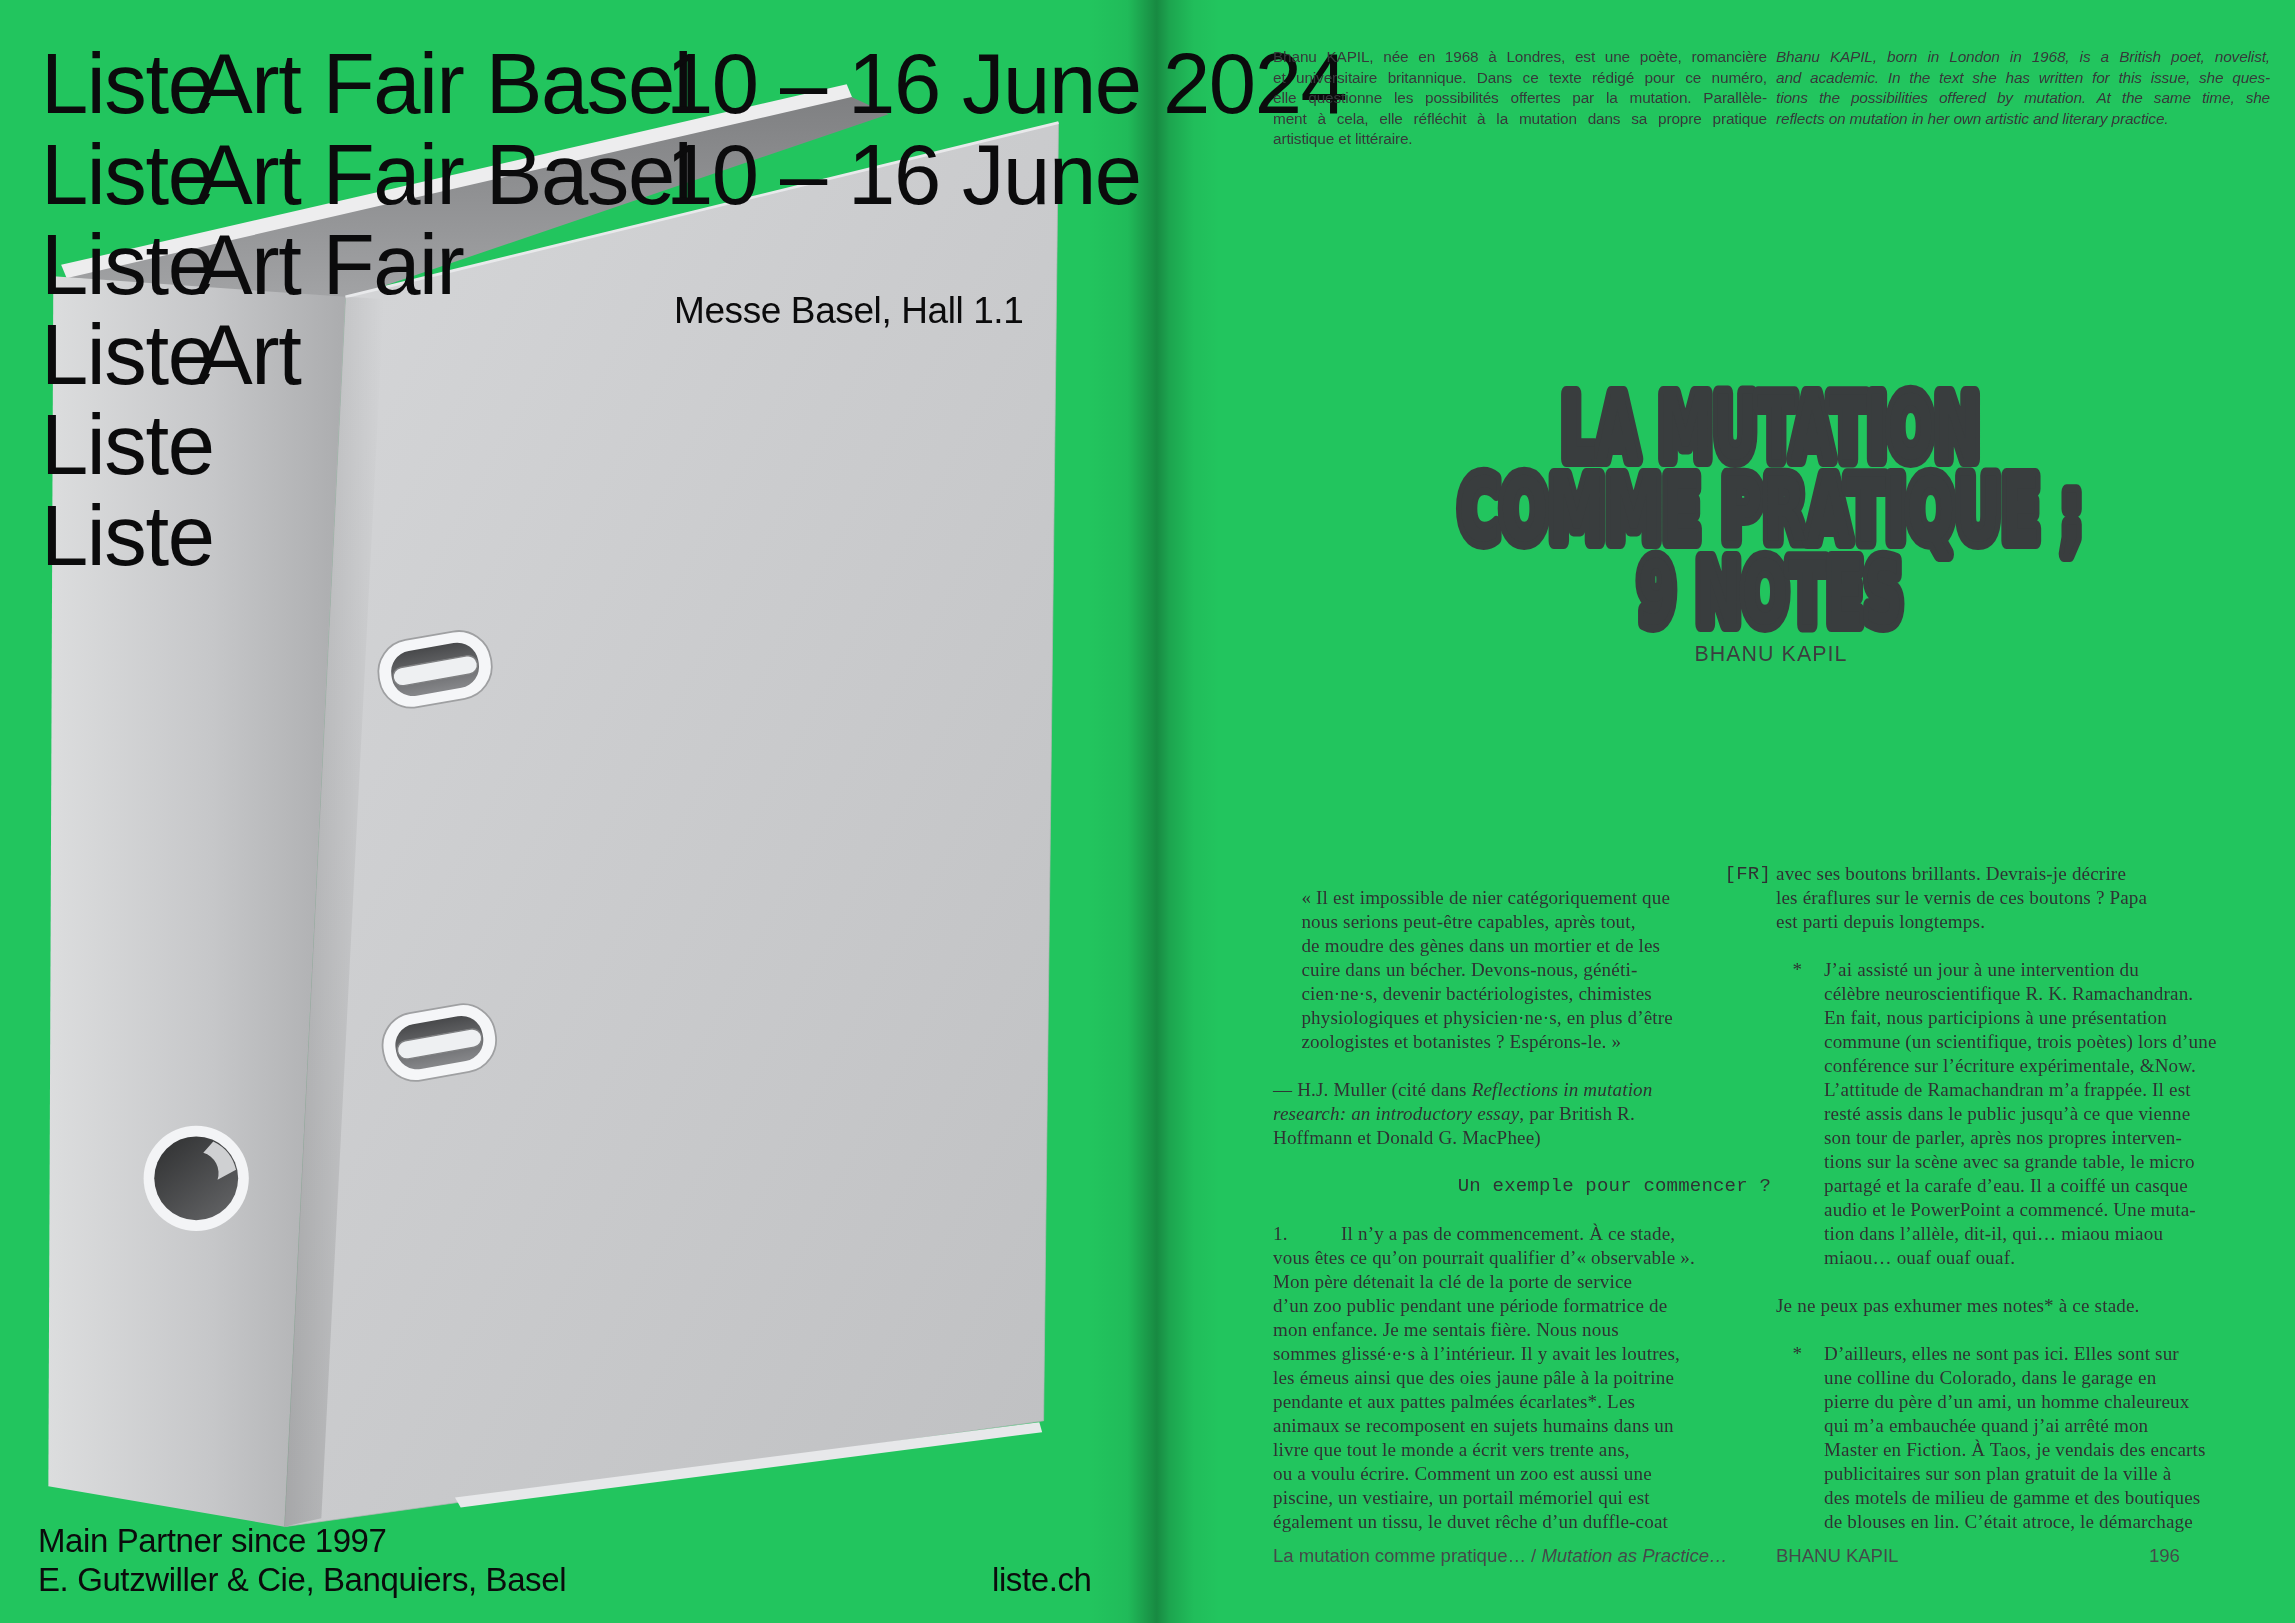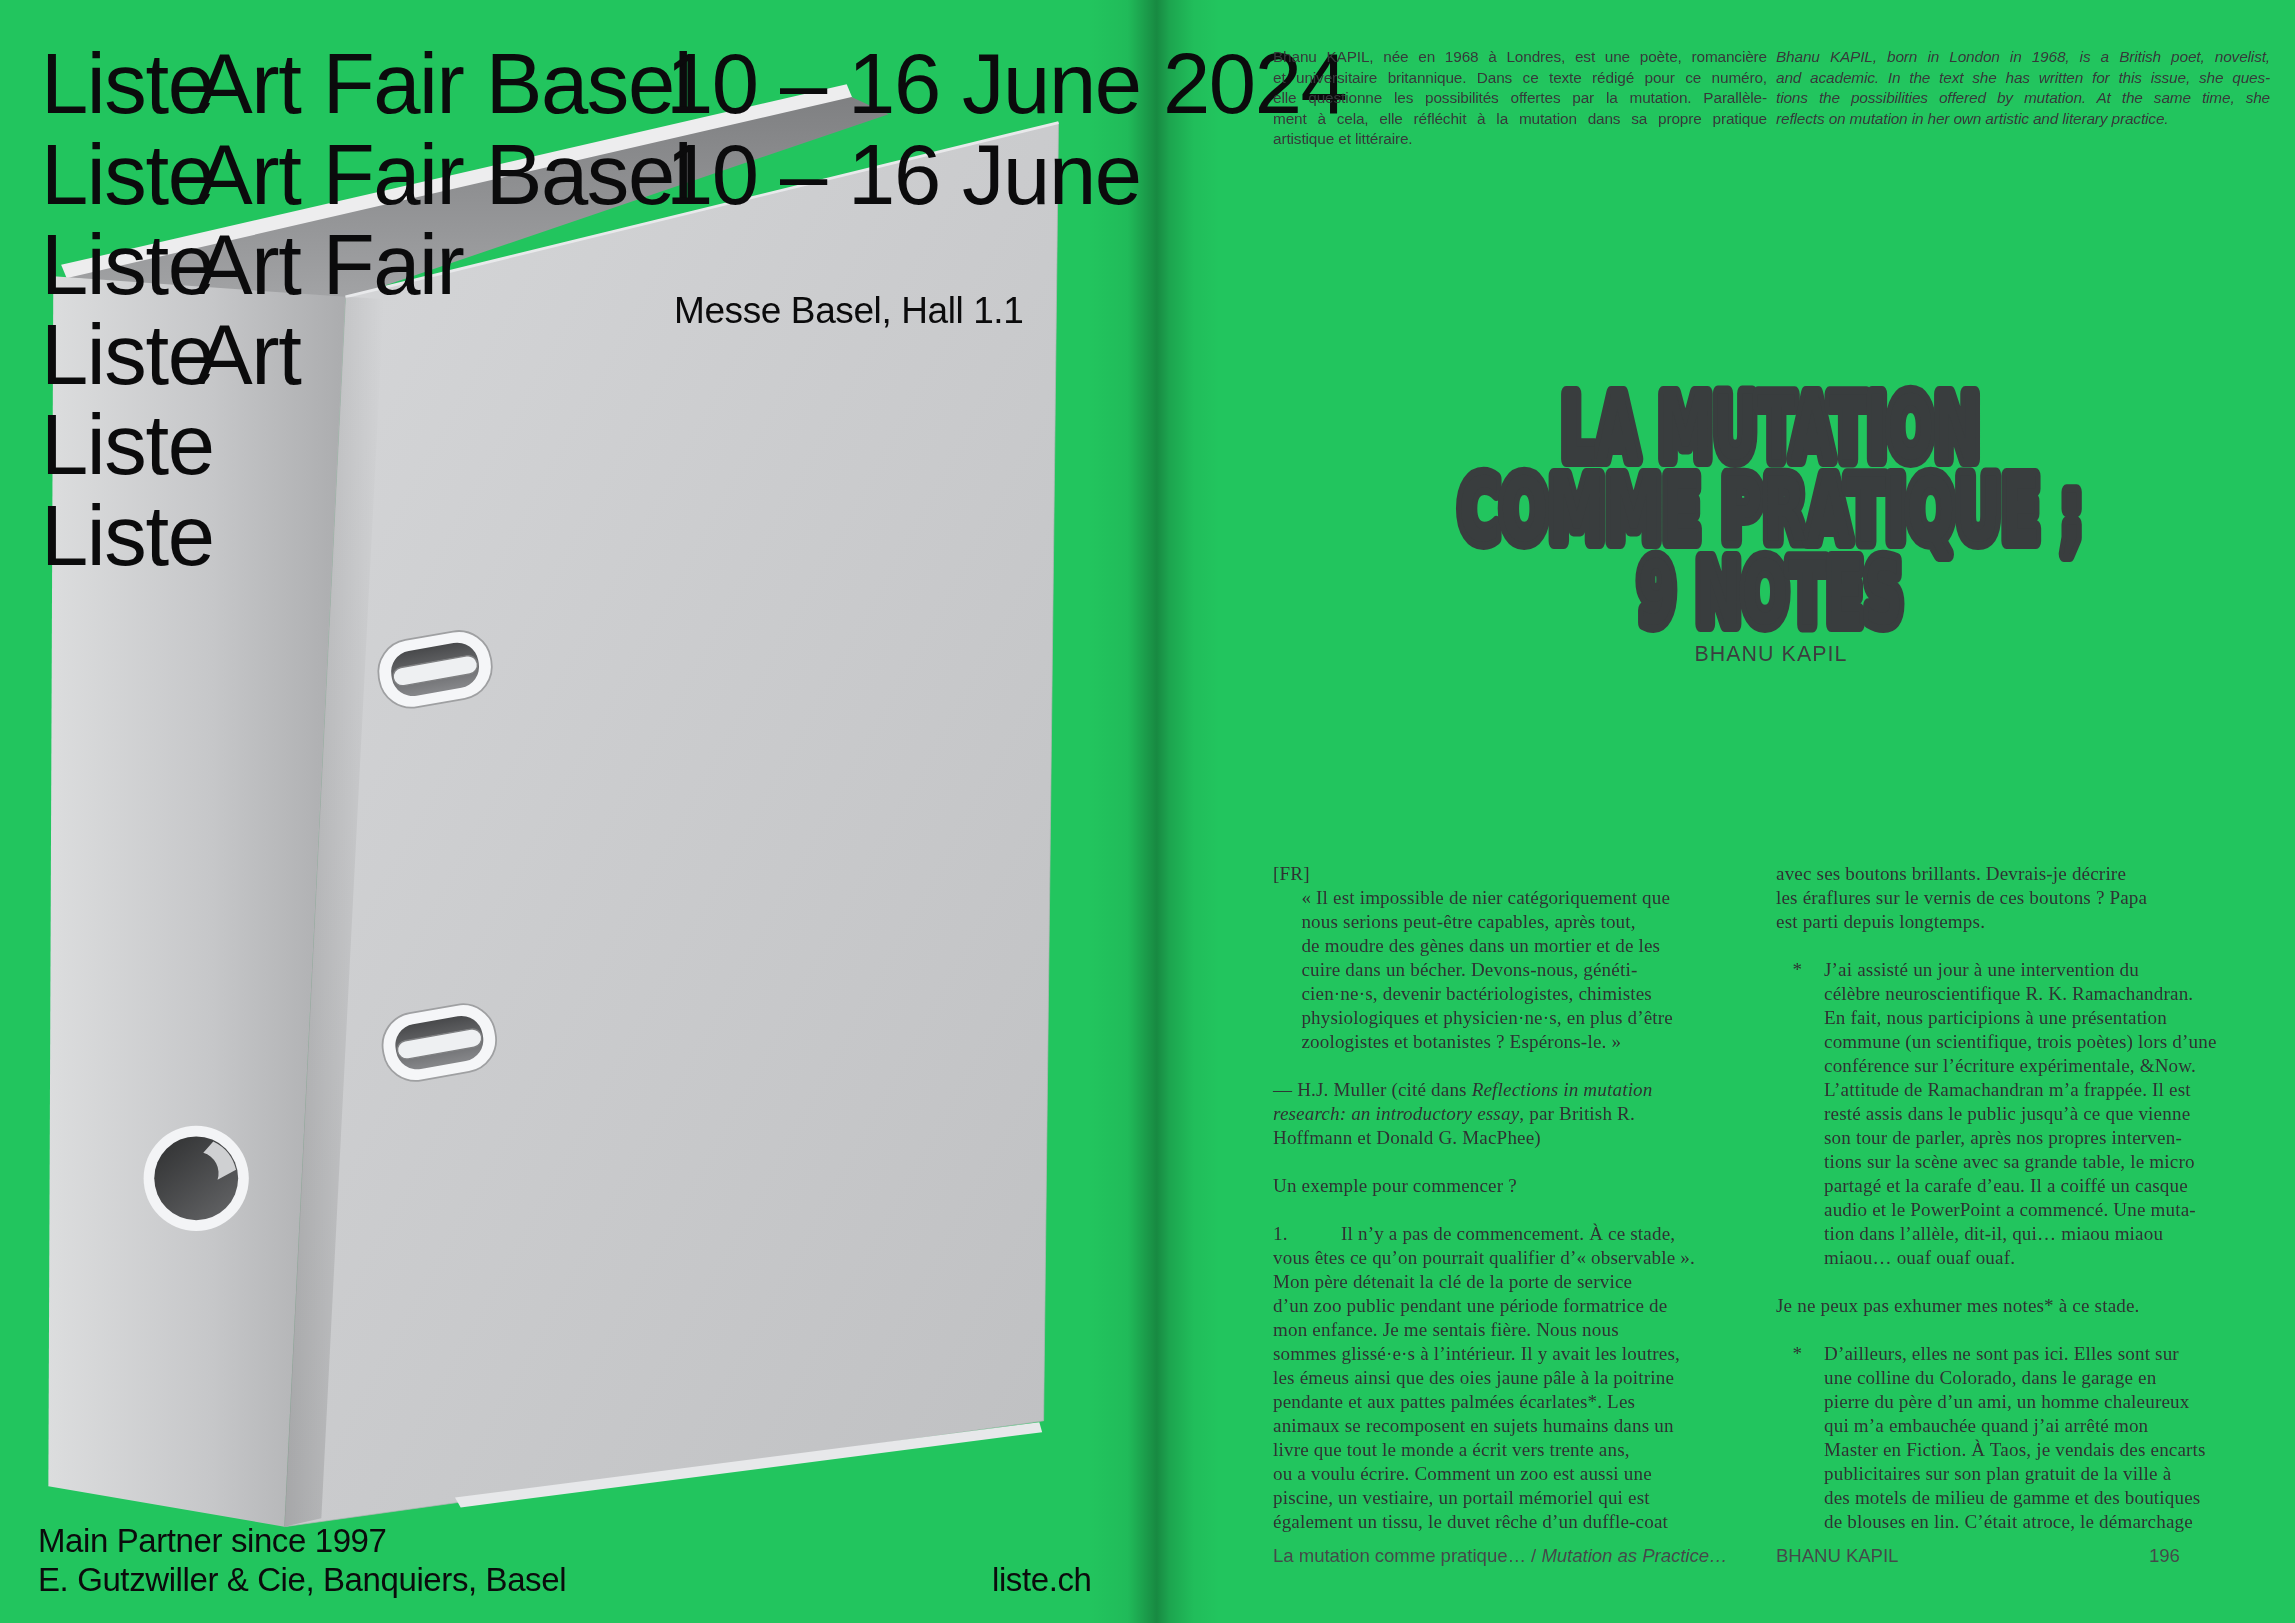--- a/index.html
+++ b/index.html
@@ -23,21 +23,21 @@
   #bio-fr{left:1273px;} #bio-en{left:1776px;font-style:italic;}
   .bio-line{text-align:justify;text-align-last:justify;height:20.6px;}
   .bio-line:last-child{text-align-last:left;}
   #title-svg{position:absolute;left:1273px;top:370px;z-index:3;}
   #byline{position:absolute;left:1273px;top:642px;width:996px;text-align:center;z-index:3;
           font-size:21.3px;letter-spacing:1.1px;color:#3b3e3f;}
   .col{position:absolute;top:862px;width:498px;z-index:3;
        font-family:"Liberation Serif","DejaVu Serif",serif;font-size:19px;letter-spacing:0.2px;color:#2f3233;}
   #col-left{left:1273px;} #col-right{left:1776px;}
   .line{position:relative;height:24px;line-height:24px;white-space:nowrap;}
-  .line.center{text-align:left;white-space:nowrap;}
+  .line.center{text-align:right;white-space:nowrap;font-family:Liberation Mono, monospace;}
   .line.quote{padding-left:28.4px;}
   .line.fn{padding-left:48px;}
   .fn-marker{position:absolute;left:16.4px;top:0;}
   .num-marker{position:absolute;left:0;top:0;}
   .numbered{padding-left:68px;}
   .run-italic{font-style:italic;}
   
   .art-footer{position:absolute;top:1545px;z-index:3;font-size:18.5px;letter-spacing:0px;color:#45484a;white-space:nowrap;}
   #footer-title{left:1273px;}
   #footer-author{left:1776px;}

